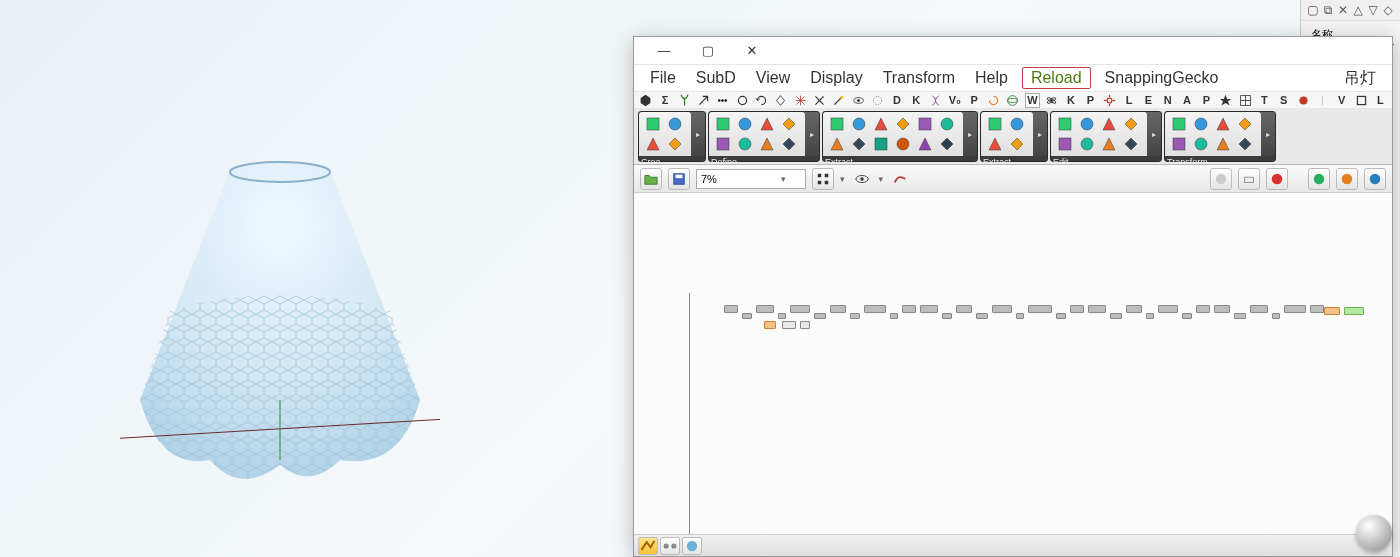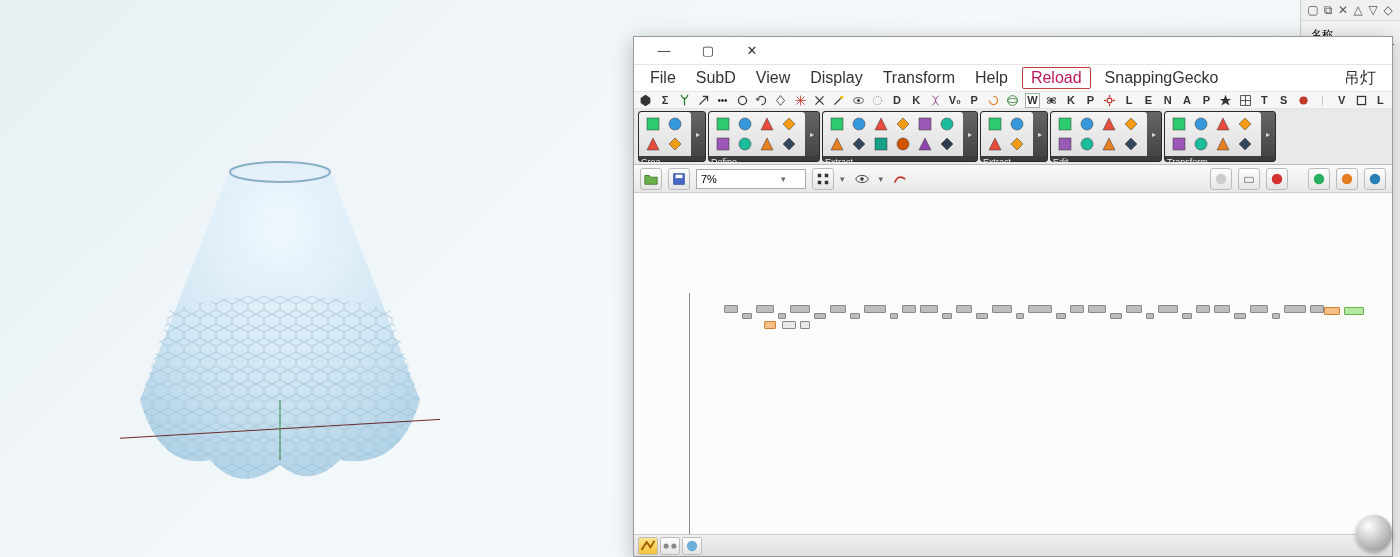--- a/index.html
+++ b/index.html
@@ -24,21 +24,21 @@
 
 .gh-window { position: absolute; left: 633px; top: 36px; width: 760px; height: 521px; background: #fff;
   border: 1px solid #999; box-shadow: 0 4px 20px rgba(0,0,0,0.25); display: flex; flex-direction: column; }
 
 .gh-titlebar { height: 28px; display: flex; align-items: center; padding: 0 8px; background: #fff; border-bottom: 1px solid #e5e5e5; }
 .gh-titlebar .titletext { font-size: 12px; color: #333; flex: 1; }
 .gh-titlebar .winbtn { width: 44px; height: 26px; display: flex; align-items: center; justify-content: center; font-size: 13px; color: #333; cursor: pointer; }
 
 .gh-menubar { height: 26px; display: flex; align-items: center; padding: 0 6px; gap: 0; background: #fff; }
 .gh-menubar .mitem { padding: 4px 10px; font-size: 16px; color: #333; cursor: pointer; }
-.gh-menubar .mitem.reload { border: 1px solid #c04040; border-radius: 2px; color: #be185d; padding: 1px 8px; margin: 0 4px; }
+.gh-menubar .mitem.reload { border: 1px solid #c04040; border-radius: 2px; color: #4d7c0f; padding: 1px 8px; margin: 0 4px; }
 .gh-menubar .mitem.right { margin-left: auto; }
 
 .gh-shelf { height: 18px; display: flex; align-items: center; padding: 0 4px; gap: 4px; background: #f6f6f6; border-top: 1px solid #e5e5e5; border-bottom: 1px solid #e5e5e5; overflow: hidden; }
 .gh-shelf .shi { width: 17px; height: 15px; display: flex; align-items: center; justify-content: center; font-size: 11px; font-weight: bold; color: #333; cursor: pointer; }
 .gh-shelf .shi.on { background: #fff; border: 1px solid #aaa; }
 .gh-shelf .shi.letter { font-family: "Segoe UI", sans-serif; }
 .gh-shelf .shi svg { width: 13px; height: 13px; }
 
 .gh-ribbon { height: 56px; display: flex; background: #e9e9e9; border-bottom: 1px solid #bbb; padding: 2px 4px; gap: 2px; overflow: hidden; }
 .gh-ribbon .panel { background: linear-gradient(#5a5a5a,#3a3a3a); border: 1px solid #2a2a2a; border-radius: 3px; display: flex; flex-direction: column; }

